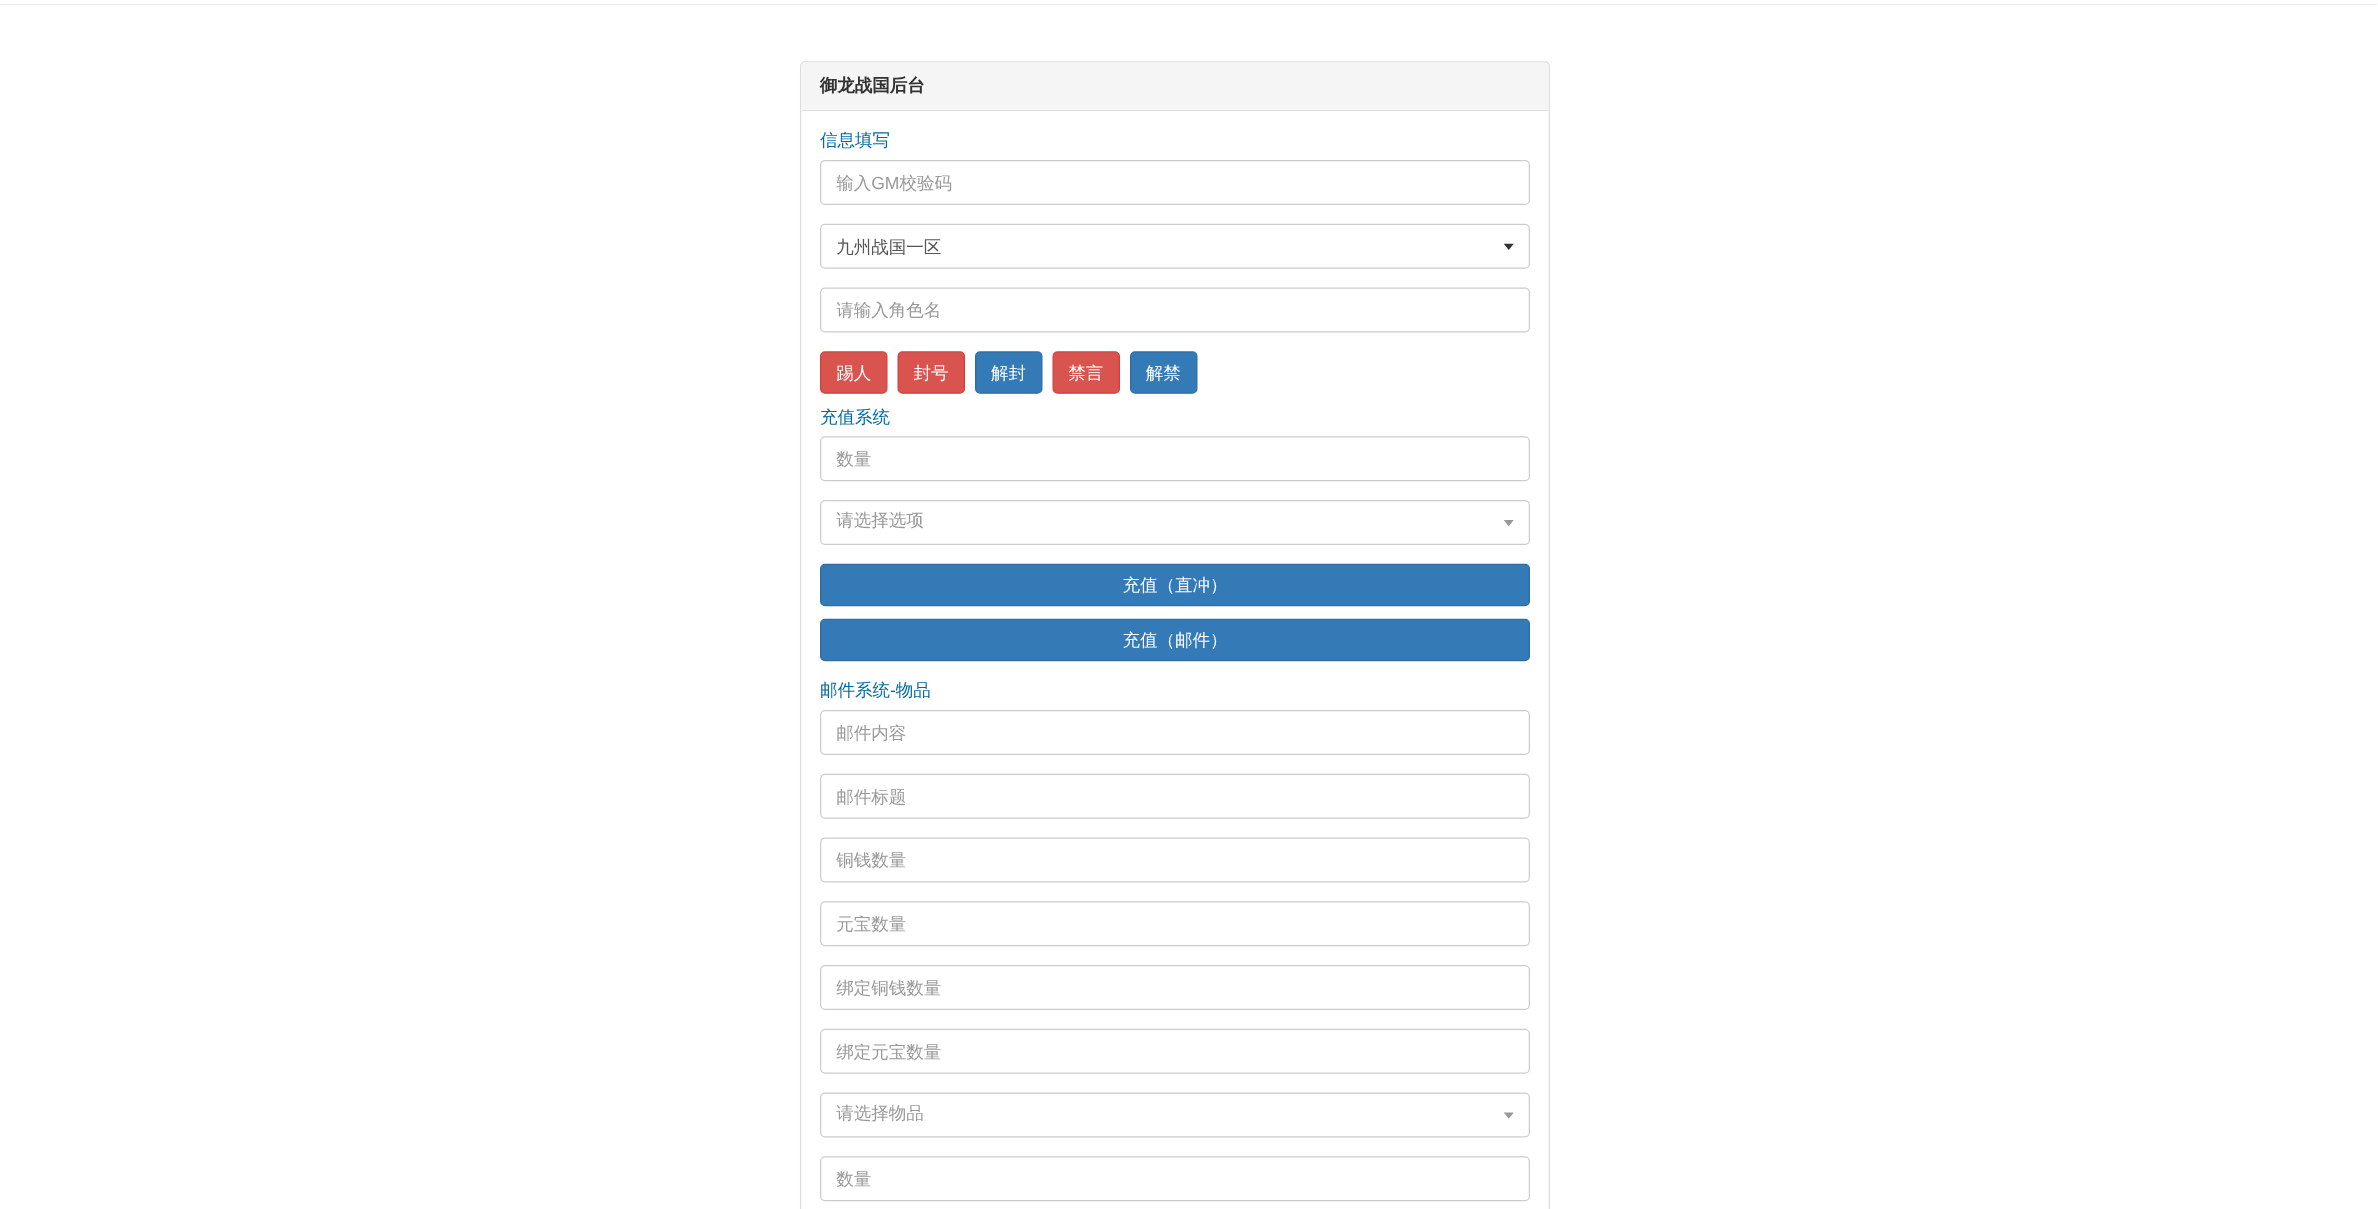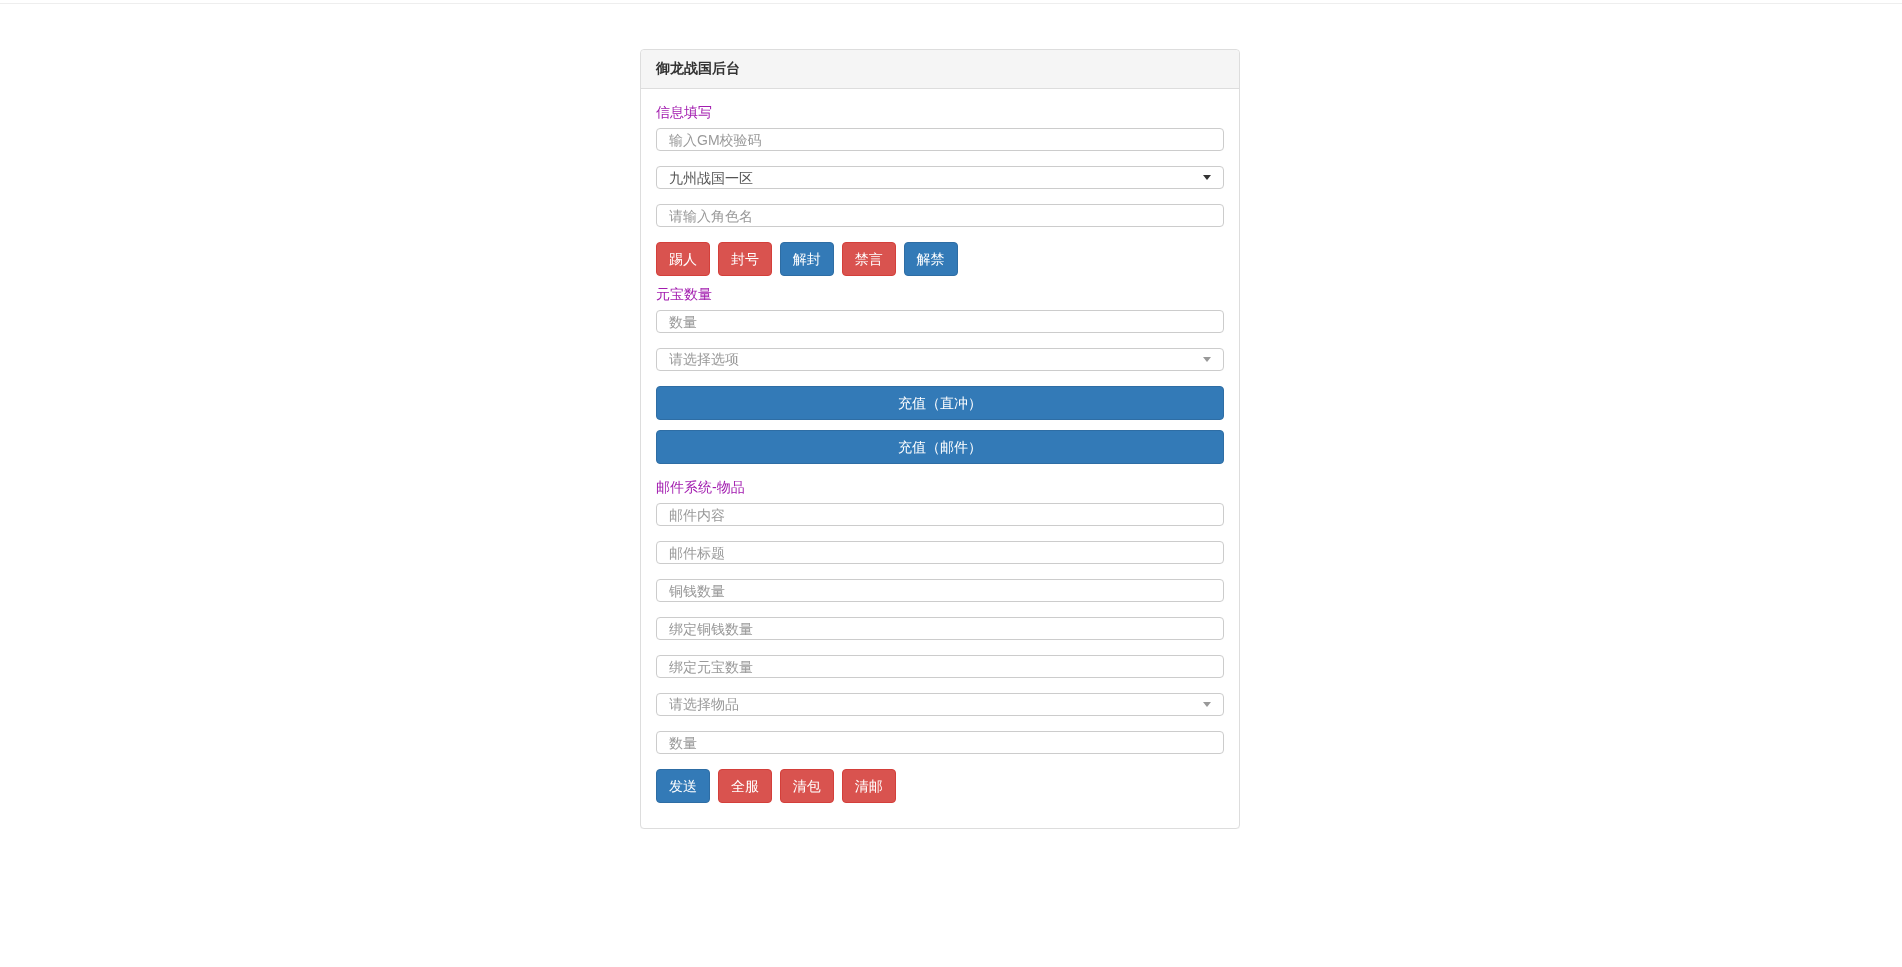--- a/index.html
+++ b/index.html
@@ -30,27 +30,27 @@
     border-top-right-radius: 4px;
     font-weight: bold;
     color: #333;
   }
   .panel-body {
     padding: 15px;
   }
   .section-label {
     display: block;
     margin-bottom: 6px;
-    color: #a21caf;
+    color: #0369a1;
     font-size: 14px;
   }
   .form-control {
     display: block;
     width: 100%;
-    height: 23px;
+    height: 36px;
     padding: 6px 12px;
     font-size: 14px;
     line-height: 1.42857143;
     color: #555;
     background-color: #fff;
     border: 1px solid #ccc;
     border-radius: 4px;
     outline: none;
   }
   .form-control::placeholder { color: #999; }
@@ -117,21 +117,21 @@
       <input type="text" class="form-control" placeholder="请输入角色名" style="">
     </div>
     <div class="btn-row">
       <button class="btn btn-danger">踢人</button>
       <button class="btn btn-danger">封号</button>
       <button class="btn btn-primary">解封</button>
       <button class="btn btn-danger">禁言</button>
       <button class="btn btn-primary">解禁</button>
     </div>
 
-    <label class="section-label">元宝数量</label>
+    <label class="section-label">充值系统</label>
     <div class="form-group">
       <input type="text" class="form-control" placeholder="数量" style="">
     </div>
     <div class="form-group">
       <div class="form-control select-like">
         <span class="placeholder">请选择选项</span>
         <span class="caret muted"></span>
       </div>
     </div>
     <div class="form-group mb10">
@@ -145,20 +145,23 @@
     <div class="form-group">
       <input type="text" class="form-control" placeholder="邮件内容" style="">
     </div>
     <div class="form-group">
       <input type="text" class="form-control" placeholder="邮件标题" style="">
     </div>
     <div class="form-group">
       <input type="text" class="form-control" placeholder="铜钱数量" style="">
     </div>
     <div class="form-group">
+      <input type="text" class="form-control" placeholder="元宝数量" style="">
+    </div>
+    <div class="form-group">
       <input type="text" class="form-control" placeholder="绑定铜钱数量" style="">
     </div>
     <div class="form-group">
       <input type="text" class="form-control" placeholder="绑定元宝数量" style="">
     </div>
     <div class="form-group">
       <div class="form-control select-like">
         <span class="placeholder">请选择物品</span>
         <span class="caret muted"></span>
       </div>

